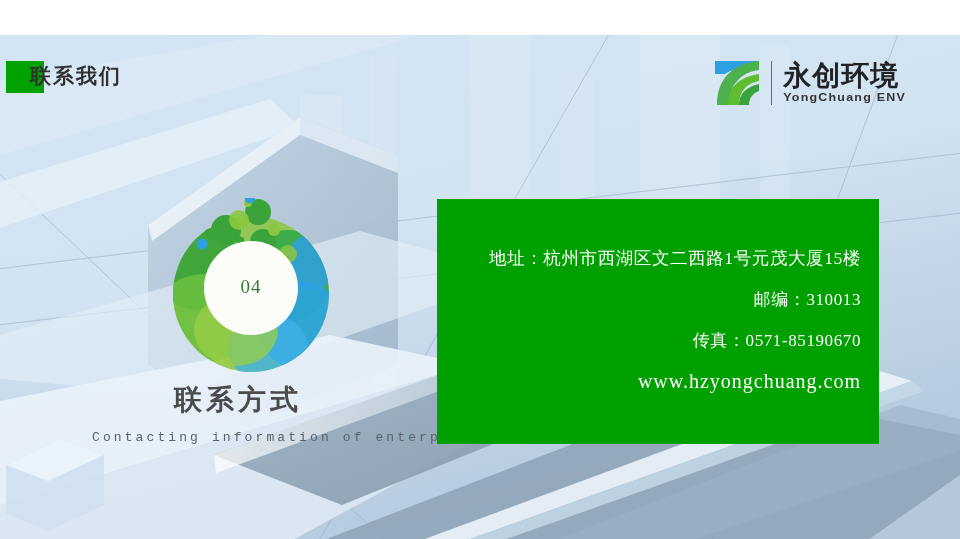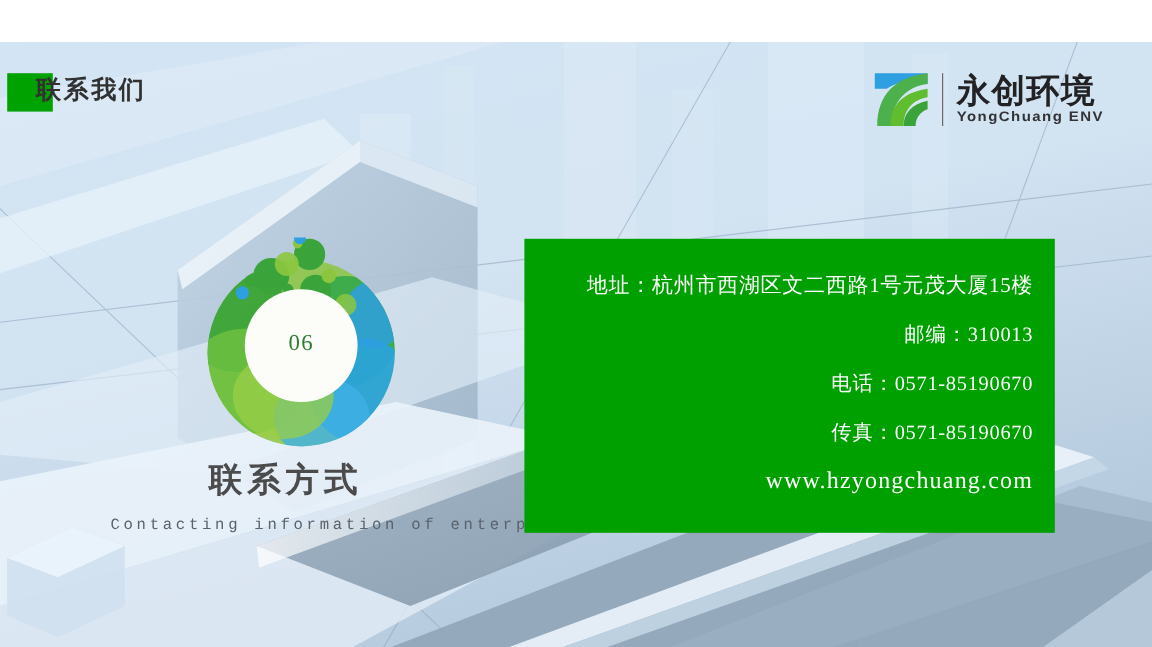--- a/index.html
+++ b/index.html
@@ -59,21 +59,21 @@
     font-weight: bold;
     color: #313131;
     letter-spacing: 2px;
     line-height: 34px;
     white-space: nowrap;
   }
 
   
   .logo {
     position: absolute;
-    right: 40px;
+    right: 54px;
     top: 22px;
     display: flex;
     align-items: center;
     height: 52px;
   }
   .logo-mark {
     width: 56px;
     height: 50px;
     flex: 0 0 auto;
   }
@@ -328,27 +328,26 @@
       <circle cx="112" cy="32" r="6" fill="#8cc63f"></circle>
       <circle cx="86" cy="5" r="4" fill="#8cc63f"></circle>
       <circle cx="78" cy="43" r="4.5" fill="#3aa33a"></circle>
       <circle cx="47" cy="36" r="5" fill="#3aa33a"></circle>
       <circle cx="40" cy="46" r="5.5" fill="#2e9fe0"></circle>
       <circle cx="88" cy="0.5" r="5" fill="#2e9fe0"></circle>
       <circle cx="126" cy="56" r="9" fill="#8cc63f" opacity="0.85"></circle>
 
       <circle cx="89" cy="90" r="47" fill="#fcfdf9"></circle>
     </svg>
-    <div class="badge-number">06</div>
+    <div class="badge-number">04</div>
   </div>
 
   <div class="section-title">联系方式</div>
   <div class="section-subtitle">Contacting information of enterprise</div>
 
   <div class="contact-panel">
     <div class="contact-line address">地址：杭州市西湖区文二西路1号元茂大厦15楼</div>
     <div class="contact-line">邮编：310013</div>
-    <div class="contact-line">电话：0571-85190670</div>
     <div class="contact-line">传真：0571-85190670</div>
     <div class="contact-line url">www.hzyongchuang.com</div>
   </div>
 
 </div>
 
 </body></html>

